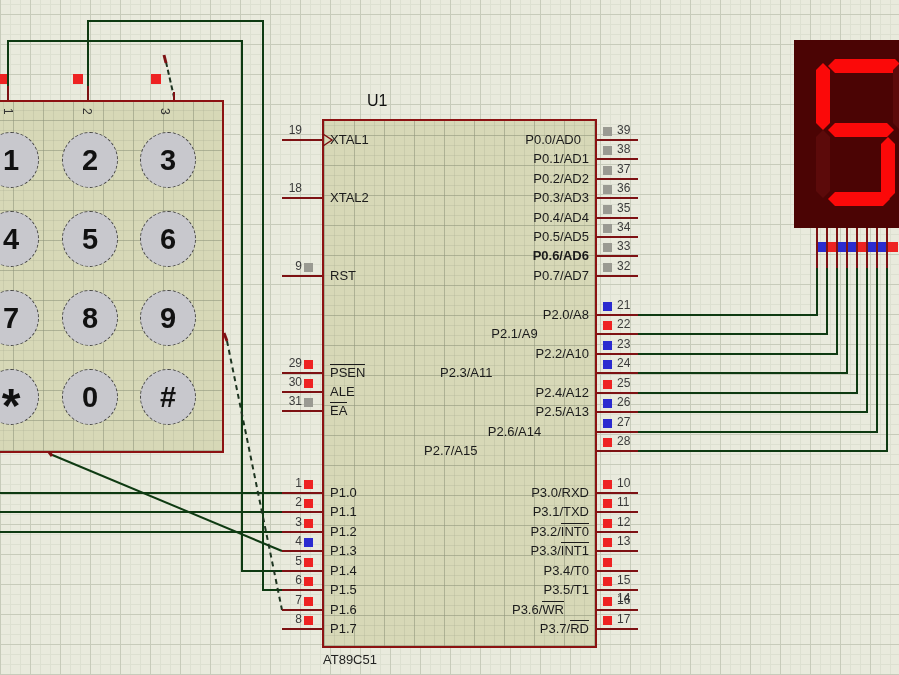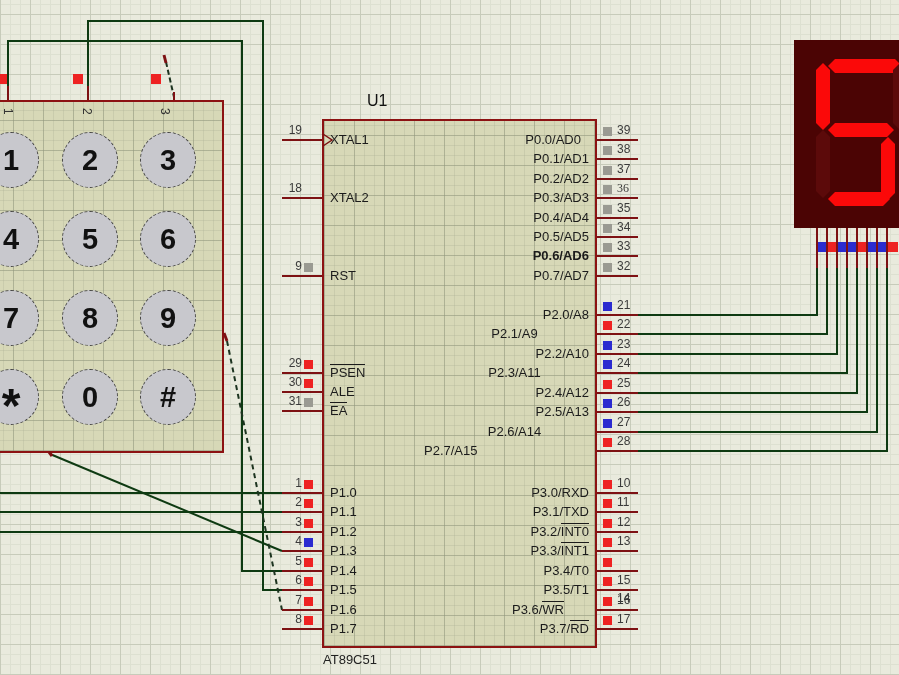--- a/index.html
+++ b/index.html
@@ -218,21 +218,21 @@
     <div class="pin-label" style="left: 432px; top: 132px; width: 149px; text-align: right;">P0.0/AD0</div>
     <div class="stub" style="left: 597px; top: 158px; width: 41px;"></div>
     <div class="pnum" style="left: 617px; top: 142px; width: 30px;">38</div>
     <div class="sq" style="left: 603px; top: 146px; background: rgb(154, 154, 146);"></div>
     <div class="pin-label" style="left: 440px; top: 151px; width: 149px; text-align: right;">P0.1/AD1</div>
     <div class="stub" style="left: 597px; top: 178px; width: 41px;"></div>
     <div class="pnum" style="left: 617px; top: 162px; width: 30px;">37</div>
     <div class="sq" style="left: 603px; top: 166px; background: rgb(154, 154, 146);"></div>
     <div class="pin-label" style="left: 440px; top: 171px; width: 149px; text-align: right;">P0.2/AD2</div>
     <div class="stub" style="left: 597px; top: 197px; width: 41px;"></div>
-    <div class="pnum" style="left: 617px; top: 181px; width: 30px; font-family: Liberation Serif, serif;">36</div>
+    <div class="pnum" style="left: 617px; top: 181px; width: 30px;">36</div>
     <div class="sq" style="left: 603px; top: 185px; background: rgb(154, 154, 146);"></div>
     <div class="pin-label" style="left: 440px; top: 190px; width: 149px; text-align: right;">P0.3/AD3</div>
     <div class="stub" style="left: 597px; top: 217px; width: 41px;"></div>
     <div class="pnum" style="left: 617px; top: 201px; width: 30px;">35</div>
     <div class="sq" style="left: 603px; top: 205px; background: rgb(154, 154, 146);"></div>
     <div class="pin-label" style="left: 440px; top: 210px; width: 149px; text-align: right;">P0.4/AD4</div>
     <div class="stub" style="left: 597px; top: 236px; width: 41px;"></div>
     <div class="pnum" style="left: 617px; top: 220px; width: 30px;">34</div>
     <div class="sq" style="left: 603px; top: 224px; background: rgb(154, 154, 146);"></div>
     <div class="pin-label" style="left: 440px; top: 229px; width: 149px; text-align: right;">P0.5/AD5</div>
@@ -252,21 +252,21 @@
     <div class="pnum" style="left: 617px; top: 317px; width: 30px;">22</div>
     <div class="sq" style="left: 603px; top: 321px; background: rgb(238, 34, 34);"></div>
     <div class="pin-label" style="left: 440px; top: 326px; width: 149px; text-align: center;">P2.1/A9</div>
     <div class="stub" style="left: 597px; top: 353px; width: 41px;"></div>
     <div class="pnum" style="left: 617px; top: 337px; width: 30px;">23</div>
     <div class="sq" style="left: 603px; top: 341px; background: rgb(43, 43, 208);"></div>
     <div class="pin-label" style="left: 440px; top: 346px; width: 149px; text-align: right;">P2.2/A10</div>
     <div class="stub" style="left: 597px; top: 372px; width: 41px;"></div>
     <div class="pnum" style="left: 617px; top: 356px; width: 30px;">24</div>
     <div class="sq" style="left: 603px; top: 360px; background: rgb(43, 43, 208);"></div>
-    <div class="pin-label" style="left: 440px; top: 365px; width: 149px; text-align: center;">P2.3/A11</div>
+    <div class="pin-label" style="left: 440px; top: 365px; width: 149px; text-align: left;">P2.3/A11</div>
     <div class="stub" style="left: 597px; top: 392px; width: 41px;"></div>
     <div class="pnum" style="left: 617px; top: 376px; width: 30px;">25</div>
     <div class="sq" style="left: 603px; top: 380px; background: rgb(238, 34, 34);"></div>
     <div class="pin-label" style="left: 440px; top: 385px; width: 149px; text-align: right;">P2.4/A12</div>
     <div class="stub" style="left: 597px; top: 411px; width: 41px;"></div>
     <div class="pnum" style="left: 617px; top: 395px; width: 30px;">26</div>
     <div class="sq" style="left: 603px; top: 399px; background: rgb(43, 43, 208);"></div>
     <div class="pin-label" style="left: 440px; top: 404px; width: 149px; text-align: right;">P2.5/A13</div>
     <div class="stub" style="left: 597px; top: 431px; width: 41px;"></div>
     <div class="pnum" style="left: 617px; top: 415px; width: 30px;">27</div>

